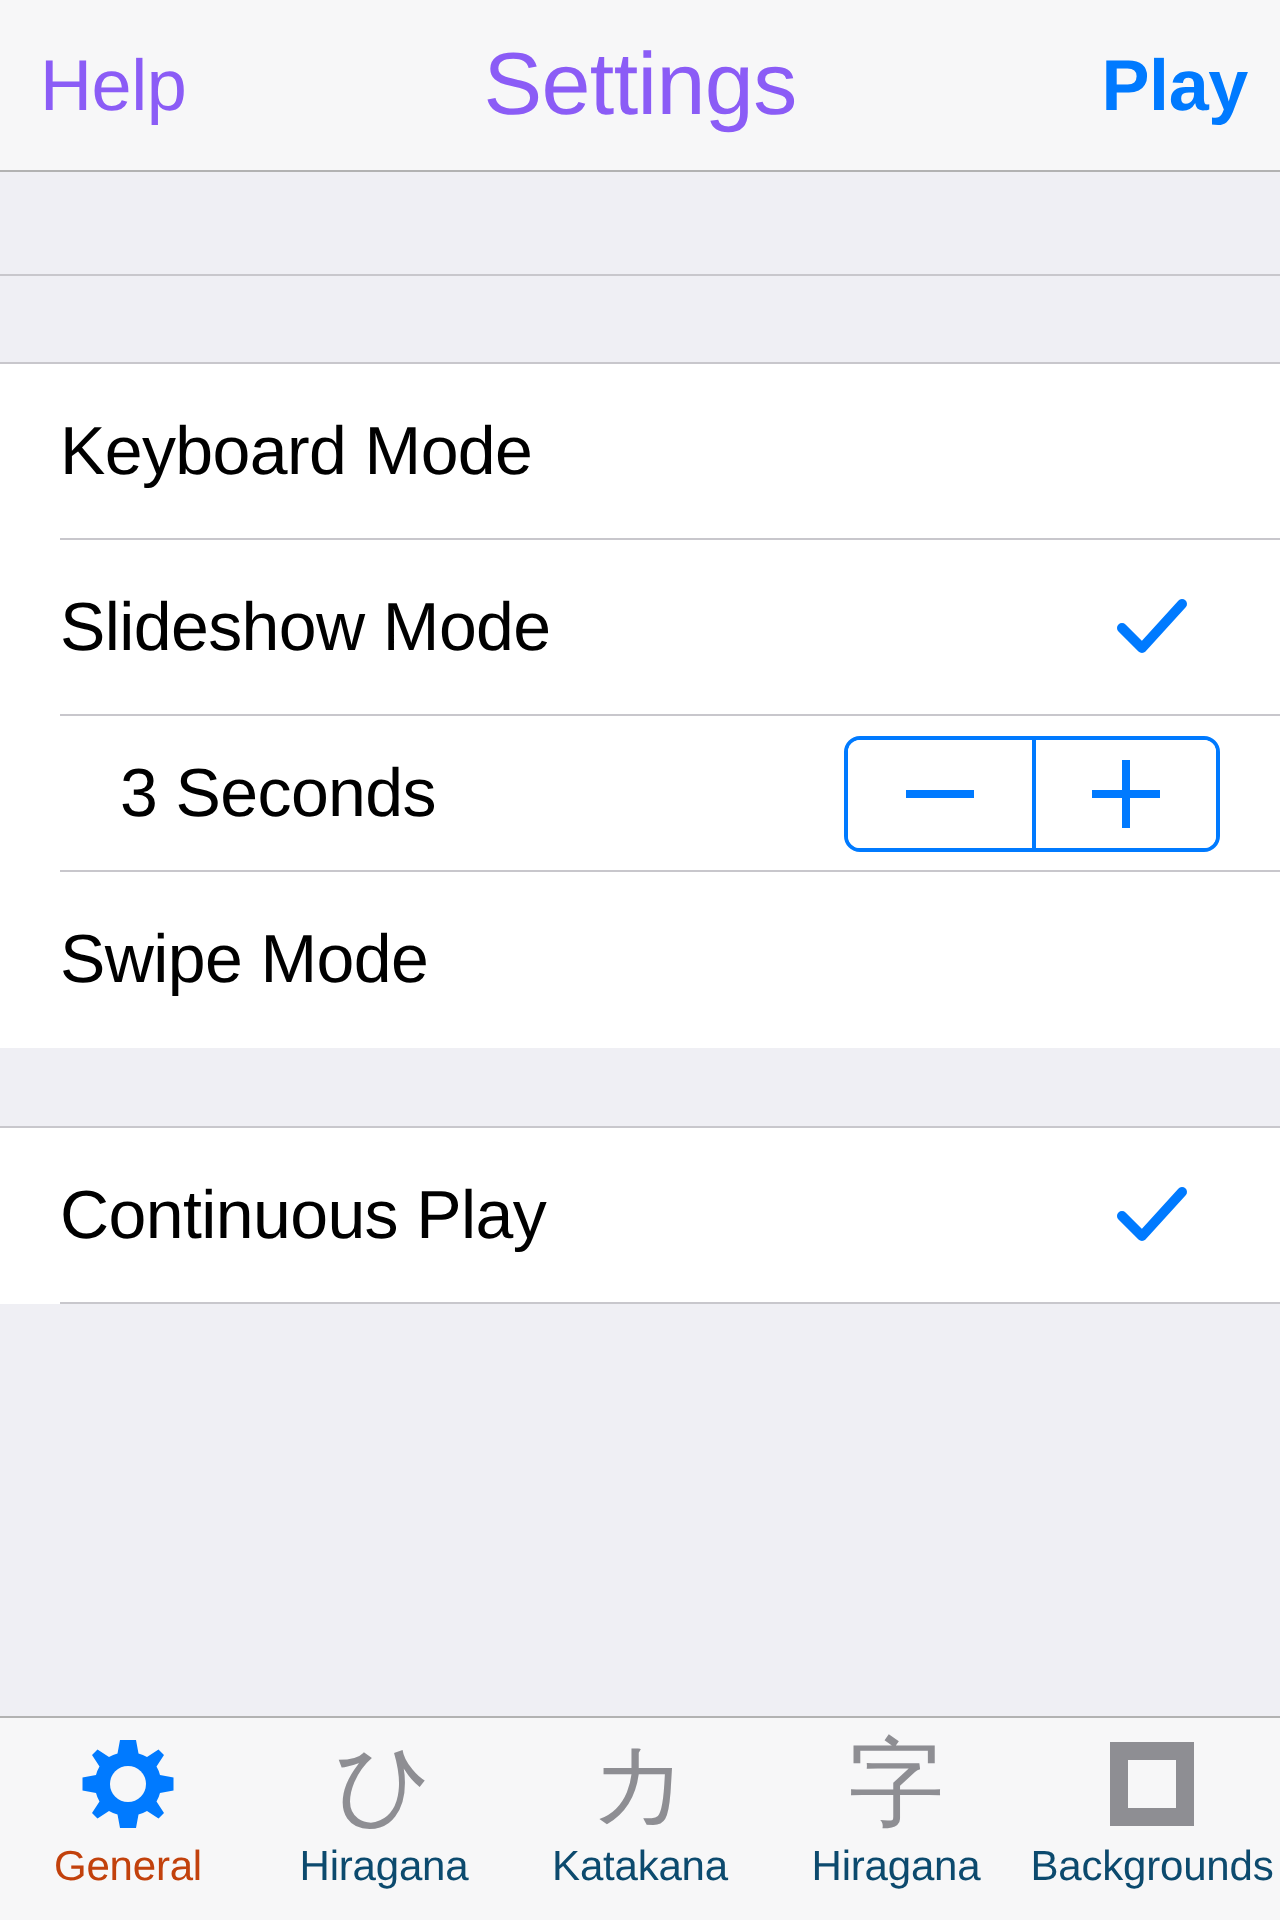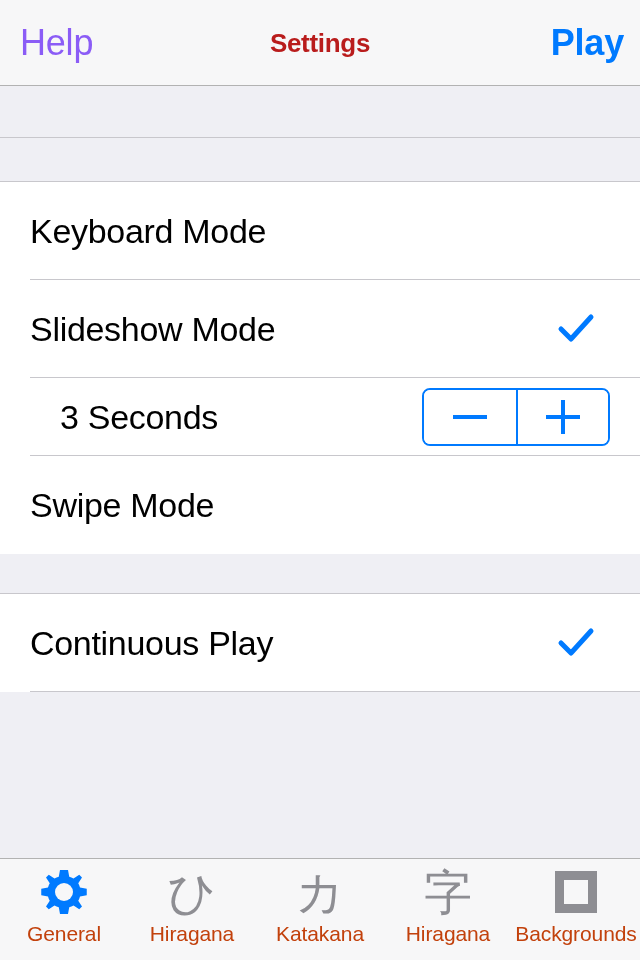--- a/index.html
+++ b/index.html
@@ -30,21 +30,21 @@
     position:absolute; left:20px; top:50%;
     transform:translateY(-50%);
     font-size:36px; color:#8b5cf6;
     letter-spacing:-0.2px;
     line-height:1;
   }
   .nav-title {
     position:absolute; left:0; right:0; top:50%;
     transform:translateY(-50%);
     text-align:center;
-    font-size:26px; font-weight:bold; color:#b91c1c;
+    font-size:44px; font-weight:normal; color:#8b5cf6;
     letter-spacing:-0.3px;
     line-height:1;
   }
   .nav-right {
     position:absolute; right:16px; top:50%;
     transform:translateY(-50%);
     font-size:36px; font-weight:bold; color:#007AFF;
     letter-spacing:-0.2px;
     line-height:1;
   }
@@ -68,21 +68,21 @@
 
   .row {
     position:relative;
     display:flex; align-items:center;
     background:#FFFFFF;
     height:88px;
     padding-left:30px;
     padding-right:30px;
   }
   .row.indent { padding-left:60px; height:78px;justify-content:flex-end; }
-  .row.tall   { height:98px; }
+  .row.tall   { height:88px; }
 
   .row-sep::after {
     content:"";
     position:absolute;
     left:30px; right:0; bottom:0;
     height:1px;
     background:#C8C7CC;
   }
 
   .row-label {
@@ -155,21 +155,21 @@
     color:#8E8E93;
   }
   .tab-glyph {
     font-size:48px;
     line-height:1;
     color:#8E8E93;
     font-family:"DejaVu Sans", sans-serif;
   }
   .tab-label {
     font-size:21px;
-    color:#c2410c;
+    color:#0c4a6e;
     letter-spacing:-0.1px;
     line-height:1;
     margin-top:4px;
   }
   .tab.active .tab-label { color:#c2410c; }
 
   
   .sq-icon {
     width:42px; height:42px;
     border:9px solid #8E8E93;

